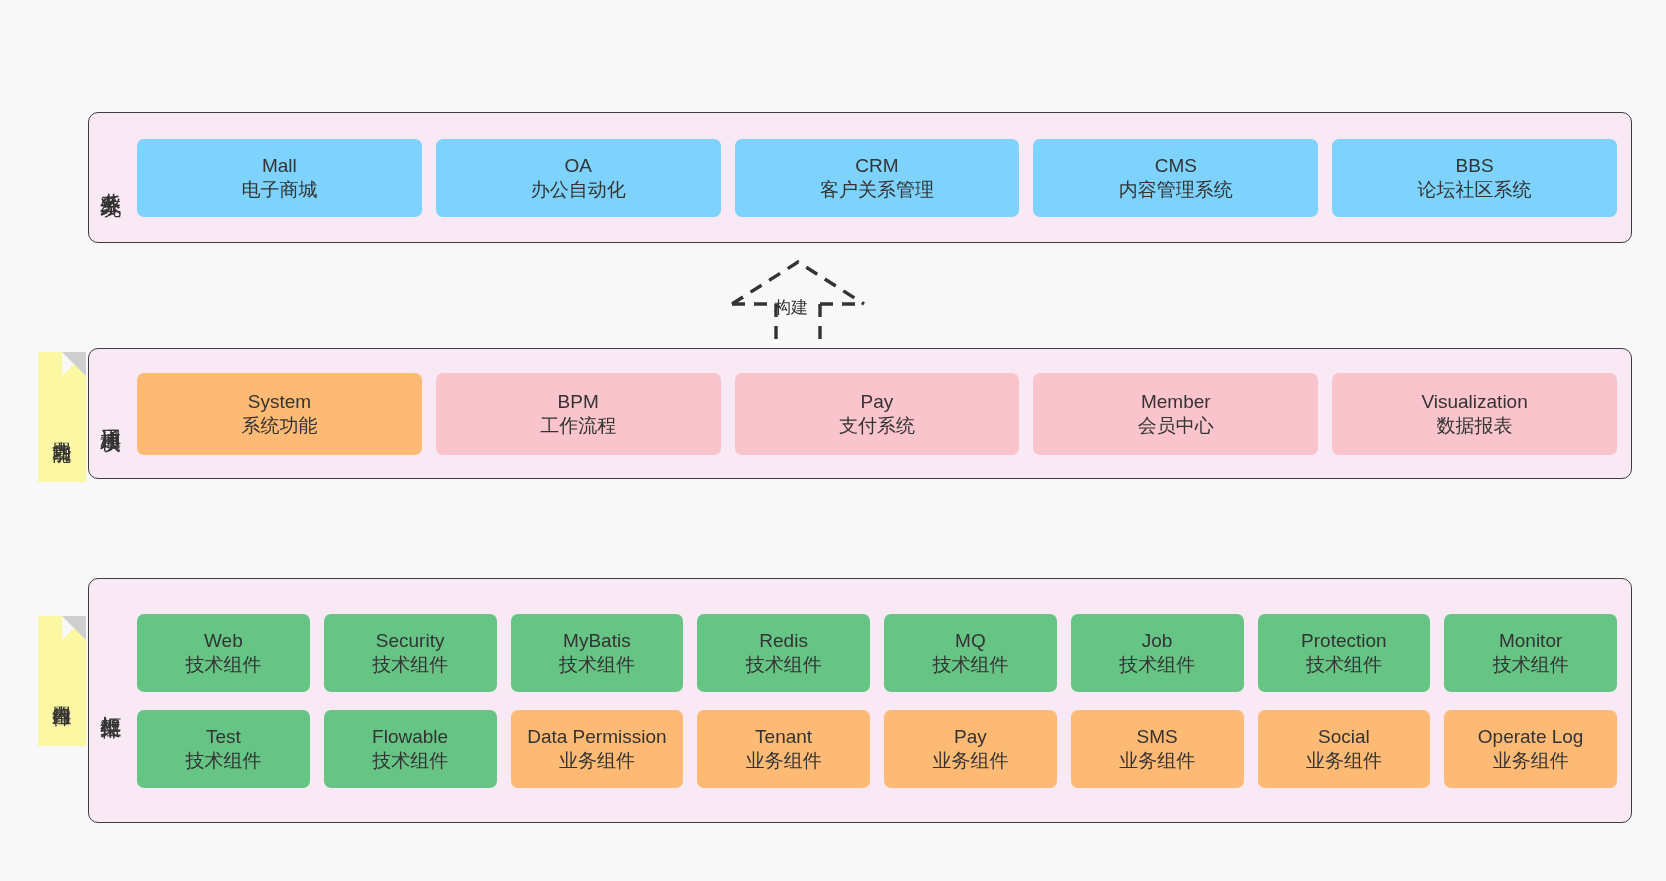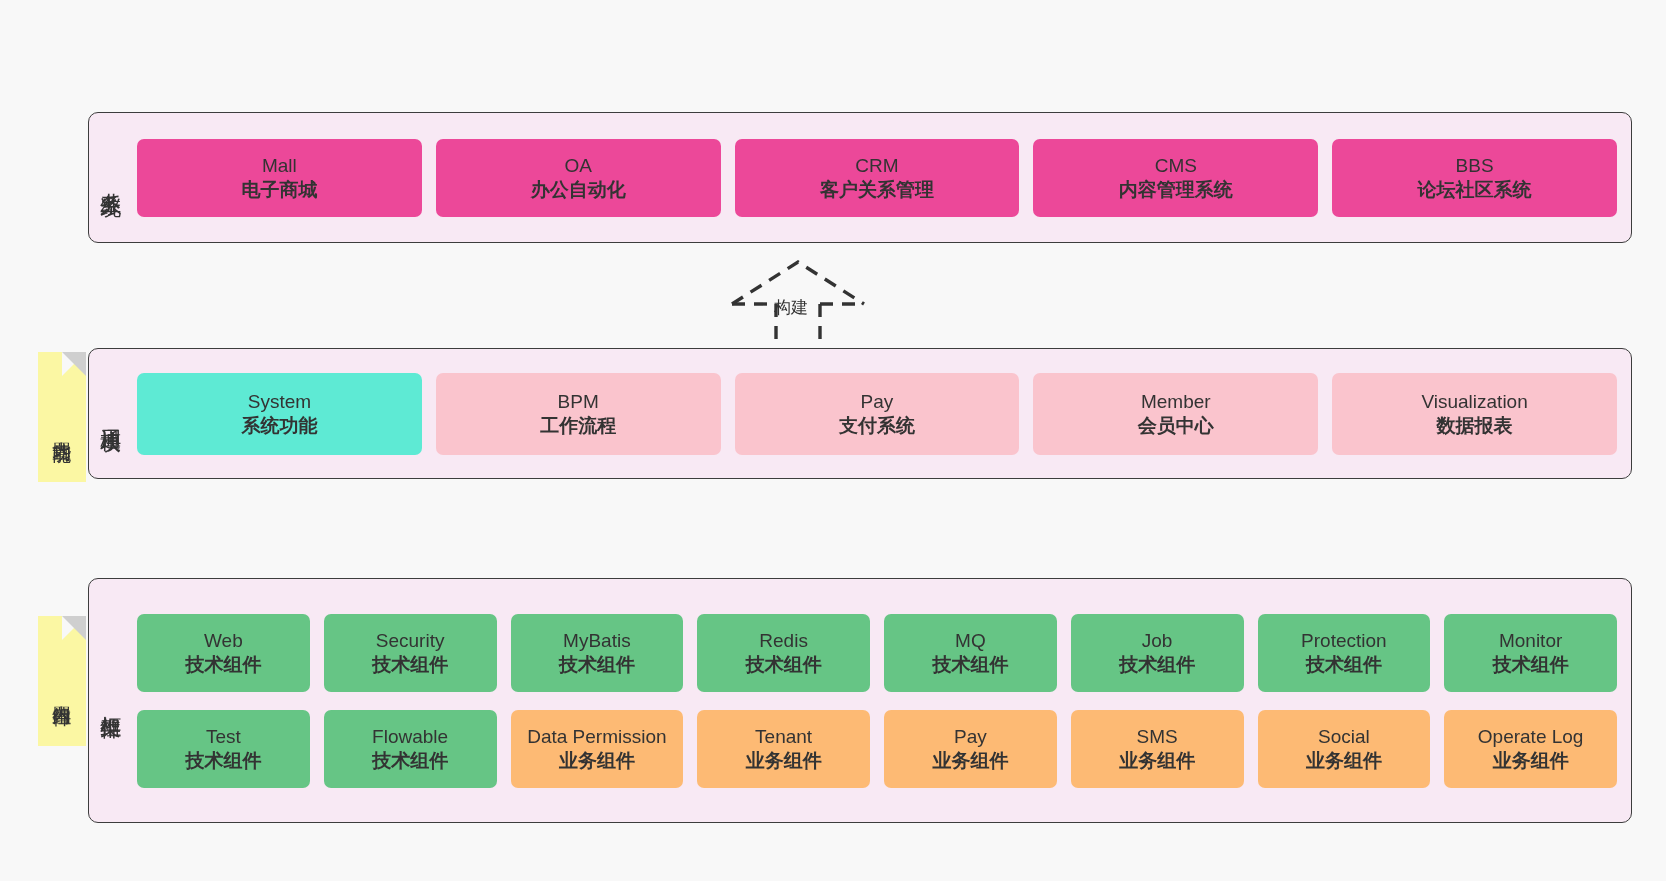--- a/index.html
+++ b/index.html
@@ -71,23 +71,23 @@
     justify-content:center;
     text-align:center;
     font-size:19px;
     line-height:1.24;
     color:#333333;
     box-sizing:border-box;
     padding:6px 6px;
     user-select:none;
   }
   .card .en{display:block;}
-  .card .cn{display:block;font-weight:bold;}
-  .card.blue{background:#ec4899;height:78px;}
-  .card.red{background:#5eead4;height:82px;}
+  .card .cn{display:block;}
+  .card.blue{background:#7dd3fc;height:78px;}
+  .card.red{background:#fdba74;height:82px;}
   .card.pink{background:#fac4cd;height:82px;}
   .card.green{background:#66c585;height:78px;}
   .card.lgreen{background:#fdba74;height:78px;}
 
   
   .sticky{
     position:absolute;
     background:#fbf7a3;
     box-shadow:0 0 0 0 transparent;
     display:flex;

